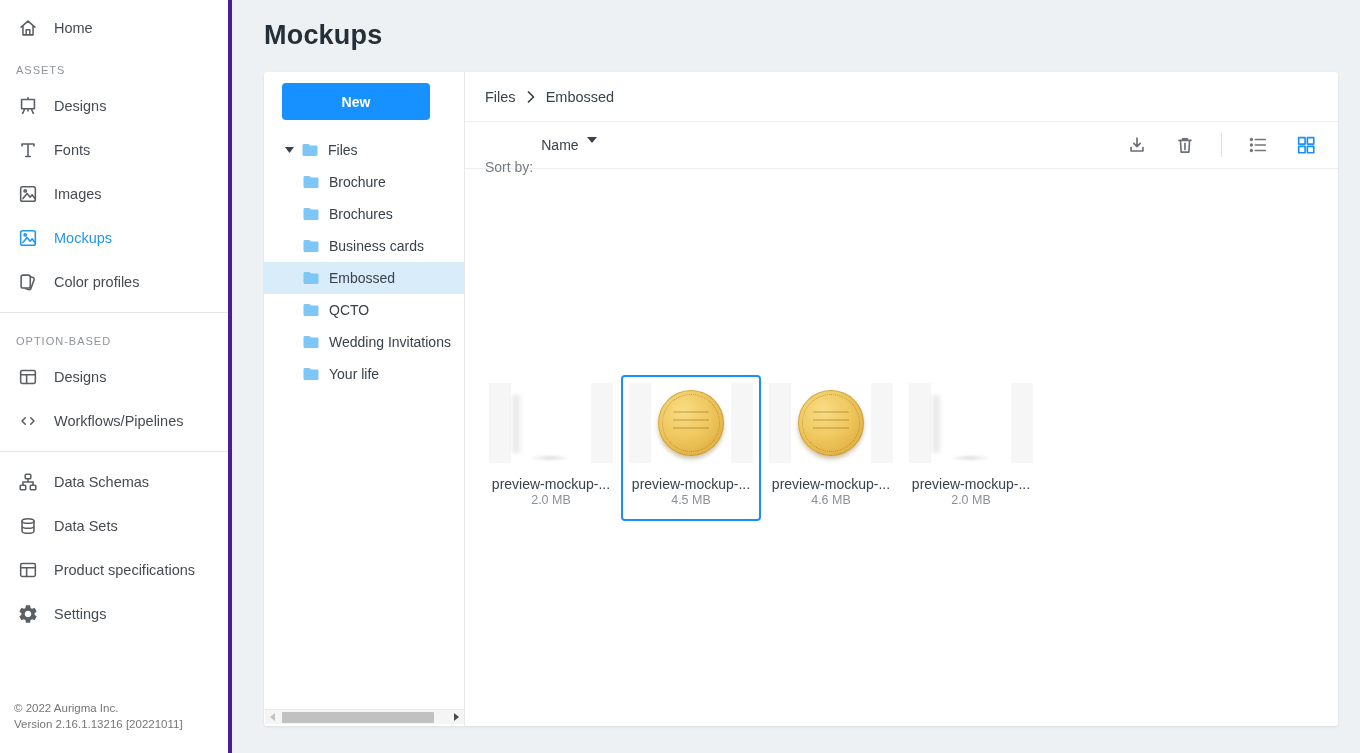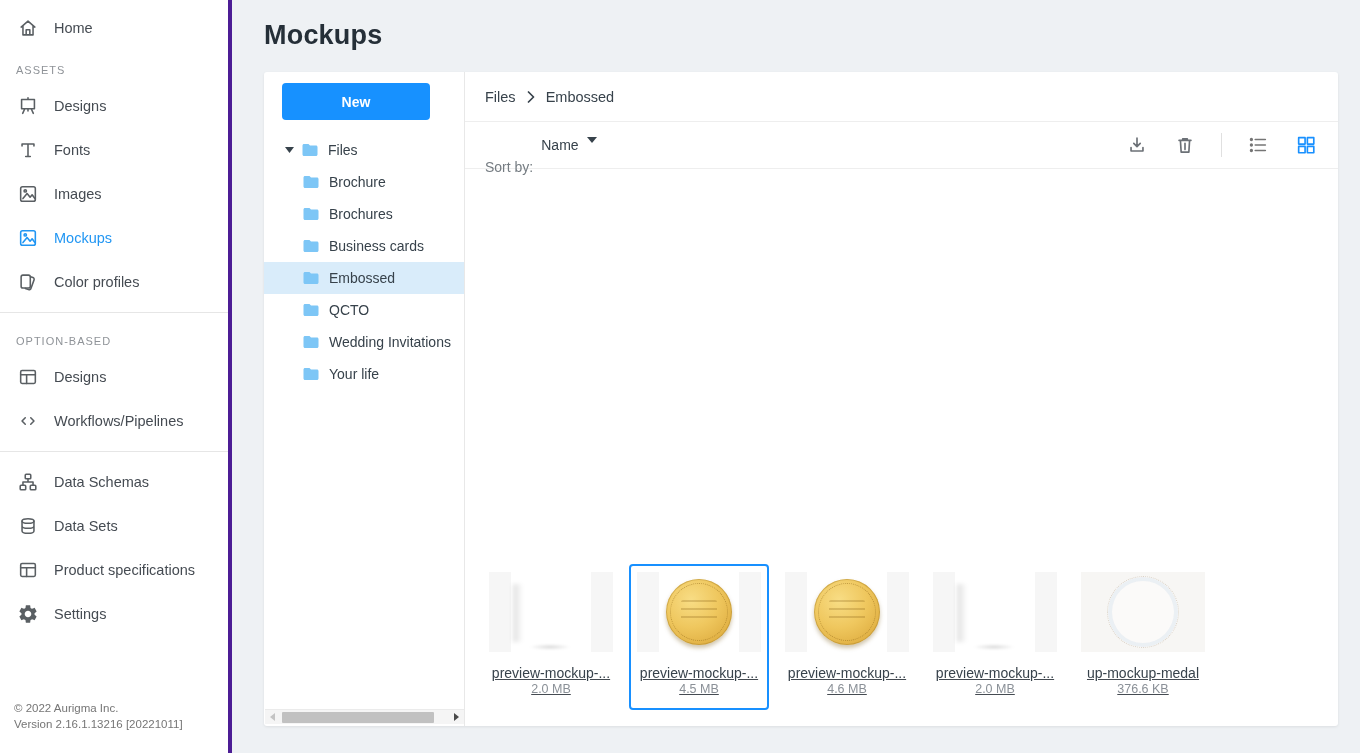--- a/index.html
+++ b/index.html
@@ -98,22 +98,22 @@
   .sort-value { font-size:14px; color:#37424b; margin-right:8px; }
   .caret-down { width:0; height:0; border-left:5px solid transparent; border-right:5px solid transparent; border-top:6px solid #37424b; }
   .tools-right { margin-left:auto; display:flex; align-items:center; }
   .tool-btn { width:24px; height:24px; display:flex; align-items:center; justify-content:center; cursor:pointer; margin-left:24px; }
   .tool-btn svg { stroke:#6b7076; fill:none; stroke-width:1.8; stroke-linecap:round; stroke-linejoin:round; }
   .tool-divider { width:1px; height:24px; background:#e0e0e0; margin-left:24px; }
   .tool-btn.view-list svg { stroke:#757575; }
   .tool-btn.view-grid svg { stroke:#1890ff; }
   
   .file-grid {
-    flex:1; display:flex; align-items:flex-end;
-    padding:16px 16px; gap:8px; flex-wrap:wrap; overflow:hidden;text-decoration:underline;
+    flex:1; display:flex; align-items:center;
+    padding:16px 16px; flex-wrap:wrap; overflow:hidden;
   }
   .file-card {
     width:140px; padding:6px 6px 12px 6px; text-align:center;
     border:2px solid transparent; border-radius:4px; cursor:pointer;
   }
   .file-card.selected { border-color:#1890ff; }
   .thumb {
     width:124px; height:80px; margin:0 auto 13px auto;
     background:#f6f6f6; display:flex; align-items:center; justify-content:center;
   }
@@ -471,24 +471,17 @@
         </div>
 
         <div class="file-card">
           <div class="thumb">
             <div class="inner-sq paper"></div>
           </div>
           <div class="file-name">preview-mockup-...</div>
           <div class="file-size">2.0 MB</div>
         </div>
 
-        <div class="file-card">
-          <div class="thumb circle-bg">
-            <div class="ring"></div>
-          </div>
-          <div class="file-name">up-mockup-medal</div>
-          <div class="file-size">376.6 KB</div>
-        </div>
 
       </div>
     </div>
   </div>
 </main>
 
 </body></html>

